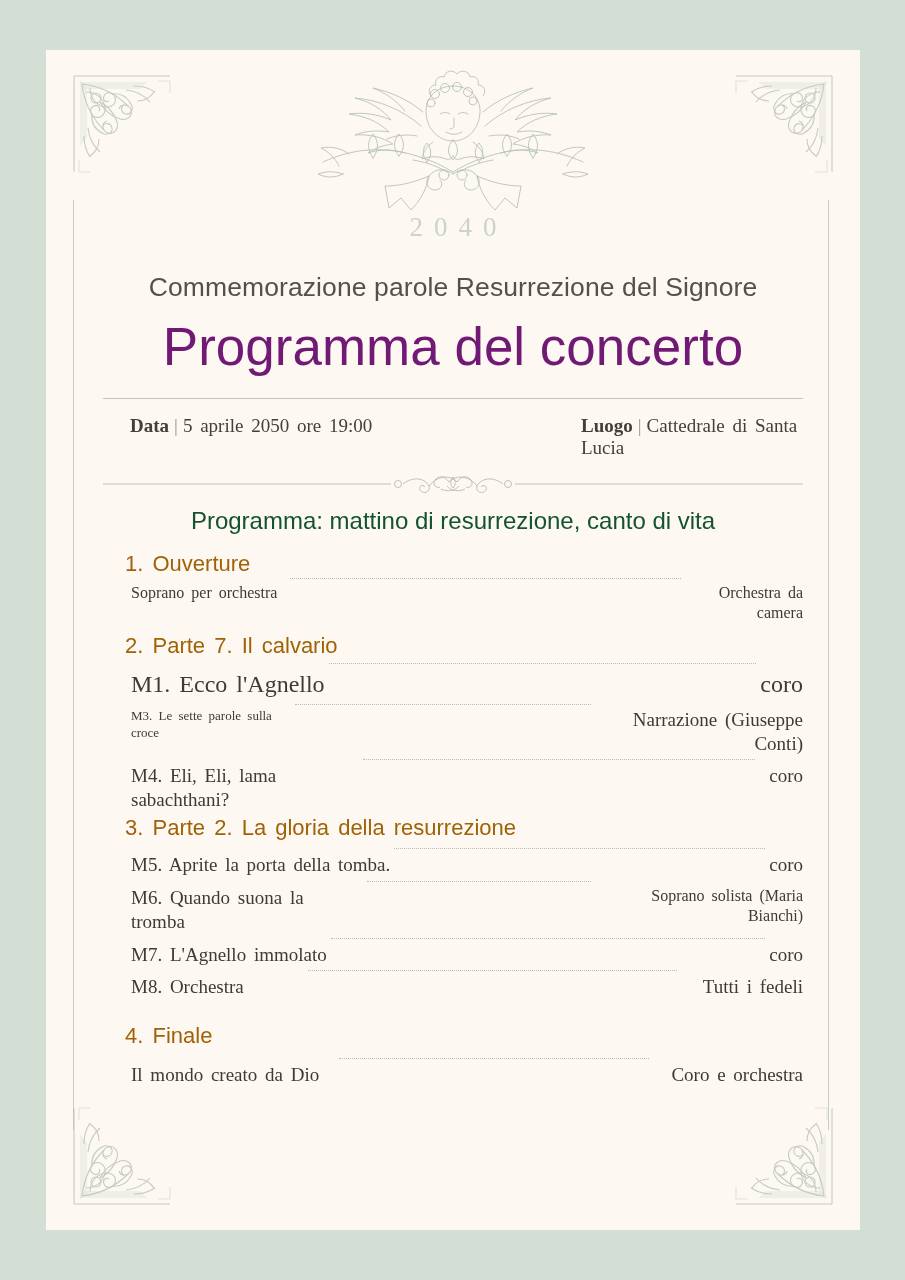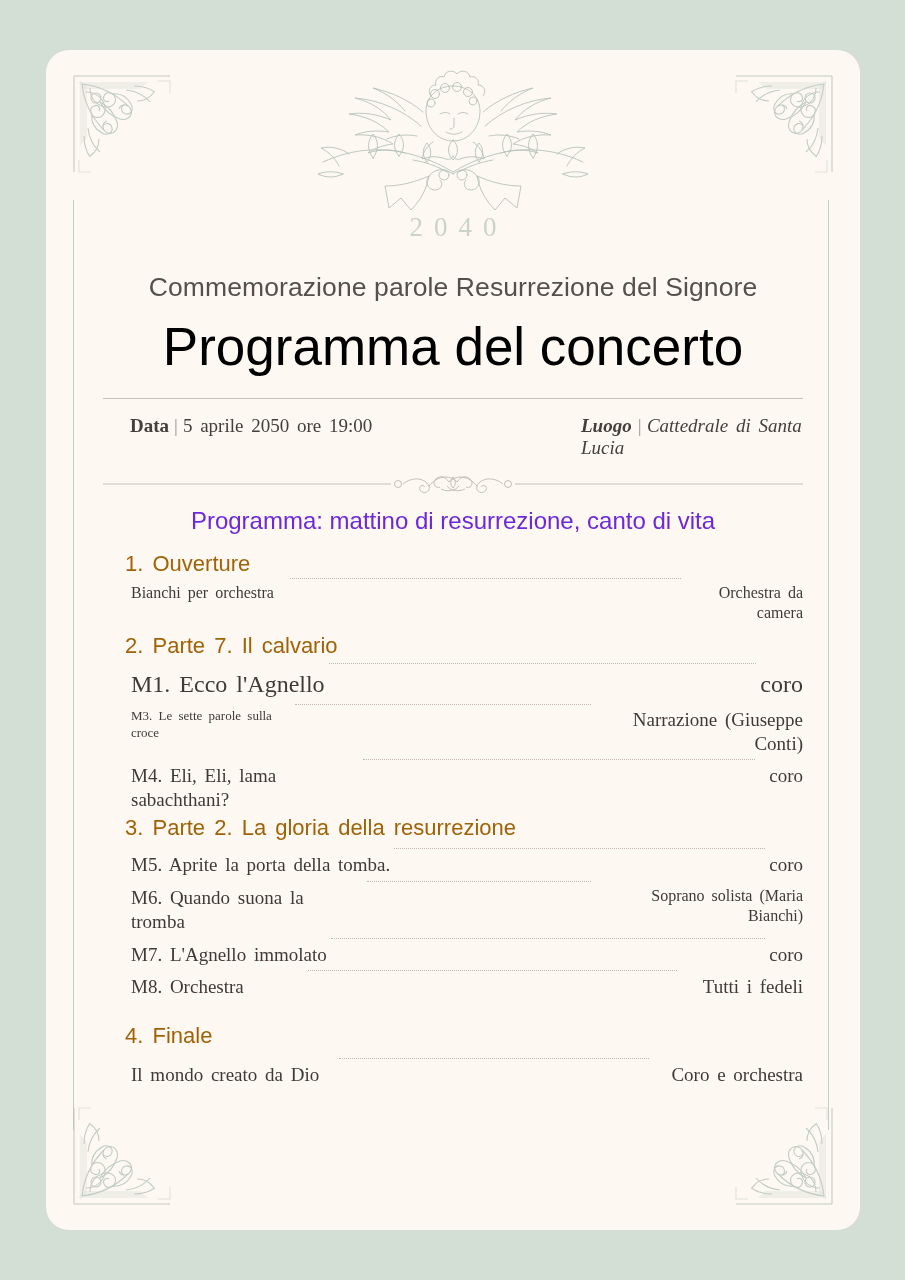--- a/index.html
+++ b/index.html
@@ -14,21 +14,20 @@
     overflow: hidden;
   }
 
   .page {
     position: absolute;
     left: 46px;
     top: 50px;
     width: 814px;
     height: 1180px;
     background: #fdf8f2;
-    border-radius: 23px;
   }
 
   
   .vrule {
     position: absolute;
     top: 150px;
     width: 1px;
     height: 930px;
     background: #c3cfc4;
   }
@@ -82,21 +81,21 @@
     font-size: 26.5px;
     color: #54504c;
     letter-spacing: .1px;
     white-space: nowrap;
   }
   .maintitle {
     text-align: center;
     font-family: "Liberation Sans Narrow", "Liberation Sans", sans-serif;
     font-stretch: condensed;
     font-size: 53px;
-    color: #000000;
+    color: #701a75;
     margin-top: 14px;
     line-height: 1.12;
     white-space: nowrap;
   }
 
   .rule {
     height: 1px;
     background: #c6c3bd;
     margin-top: 22px;
   }
@@ -105,41 +104,41 @@
   .meta {
     display: flex;
     justify-content: space-between;
     align-items: flex-start;
     margin-top: 16px;
     font-size: 19px;
     color: #43403c;
     margin-left: 27px;
   }
   .meta-block { width: 330px; }
-  .meta-block.right { text-align: left; padding-left: 108px; box-sizing: border-box; font-style: italic; }
+  .meta-block.right { text-align: left; padding-left: 108px; box-sizing: border-box; }
   .meta-label {
     font-weight: bold;
     font-size: 19px;
   }
   .meta-sep { color: #9b9791; padding: 0 5px; }
   .meta-val { word-spacing: 3px; }
 
   .divider {
     position: relative;
     height: 22px;
     margin-top: 12px;
   }
   .divider svg { position: absolute; left: 0; top: 0; }
 
   .program-title {
     text-align: center;
     font-family: "Liberation Sans Narrow", "Liberation Sans", sans-serif;
     font-stretch: condensed;
     font-size: 24px;
-    color: #6d28d9;
+    color: #14532d;
     margin-top: 14px;
     white-space: nowrap;
   }
 
   .section {
     margin-top: 16px;
   }
   .section-head {
     font-family: "Liberation Serif", serif;
     font-size: 21px;
@@ -392,21 +391,21 @@
     </div>
 
     <div class="program-title">Programma: mattino di resurrezione, canto di vita</div>
 
     <div class="section">
       <div class="section-head sans">
         <span>1.</span>
         <span>Ouverture</span>
       </div>
       <div class="item sz-md" style="margin-bottom:10px">
-        <span class="item-name" style="width:155px">Bianchi per orchestra</span>
+        <span class="item-name" style="width:155px">Soprano per orchestra</span>
         <span class="leader"></span>
         <span class="item-perf" style="width:118px">Orchestra da camera</span>
       </div>
     </div>
 
     <div class="section" style="margin-top:10px">
       <div class="section-head sans">
         <span>2.</span>
         <span>Parte 7. Il calvario</span>
       </div>

